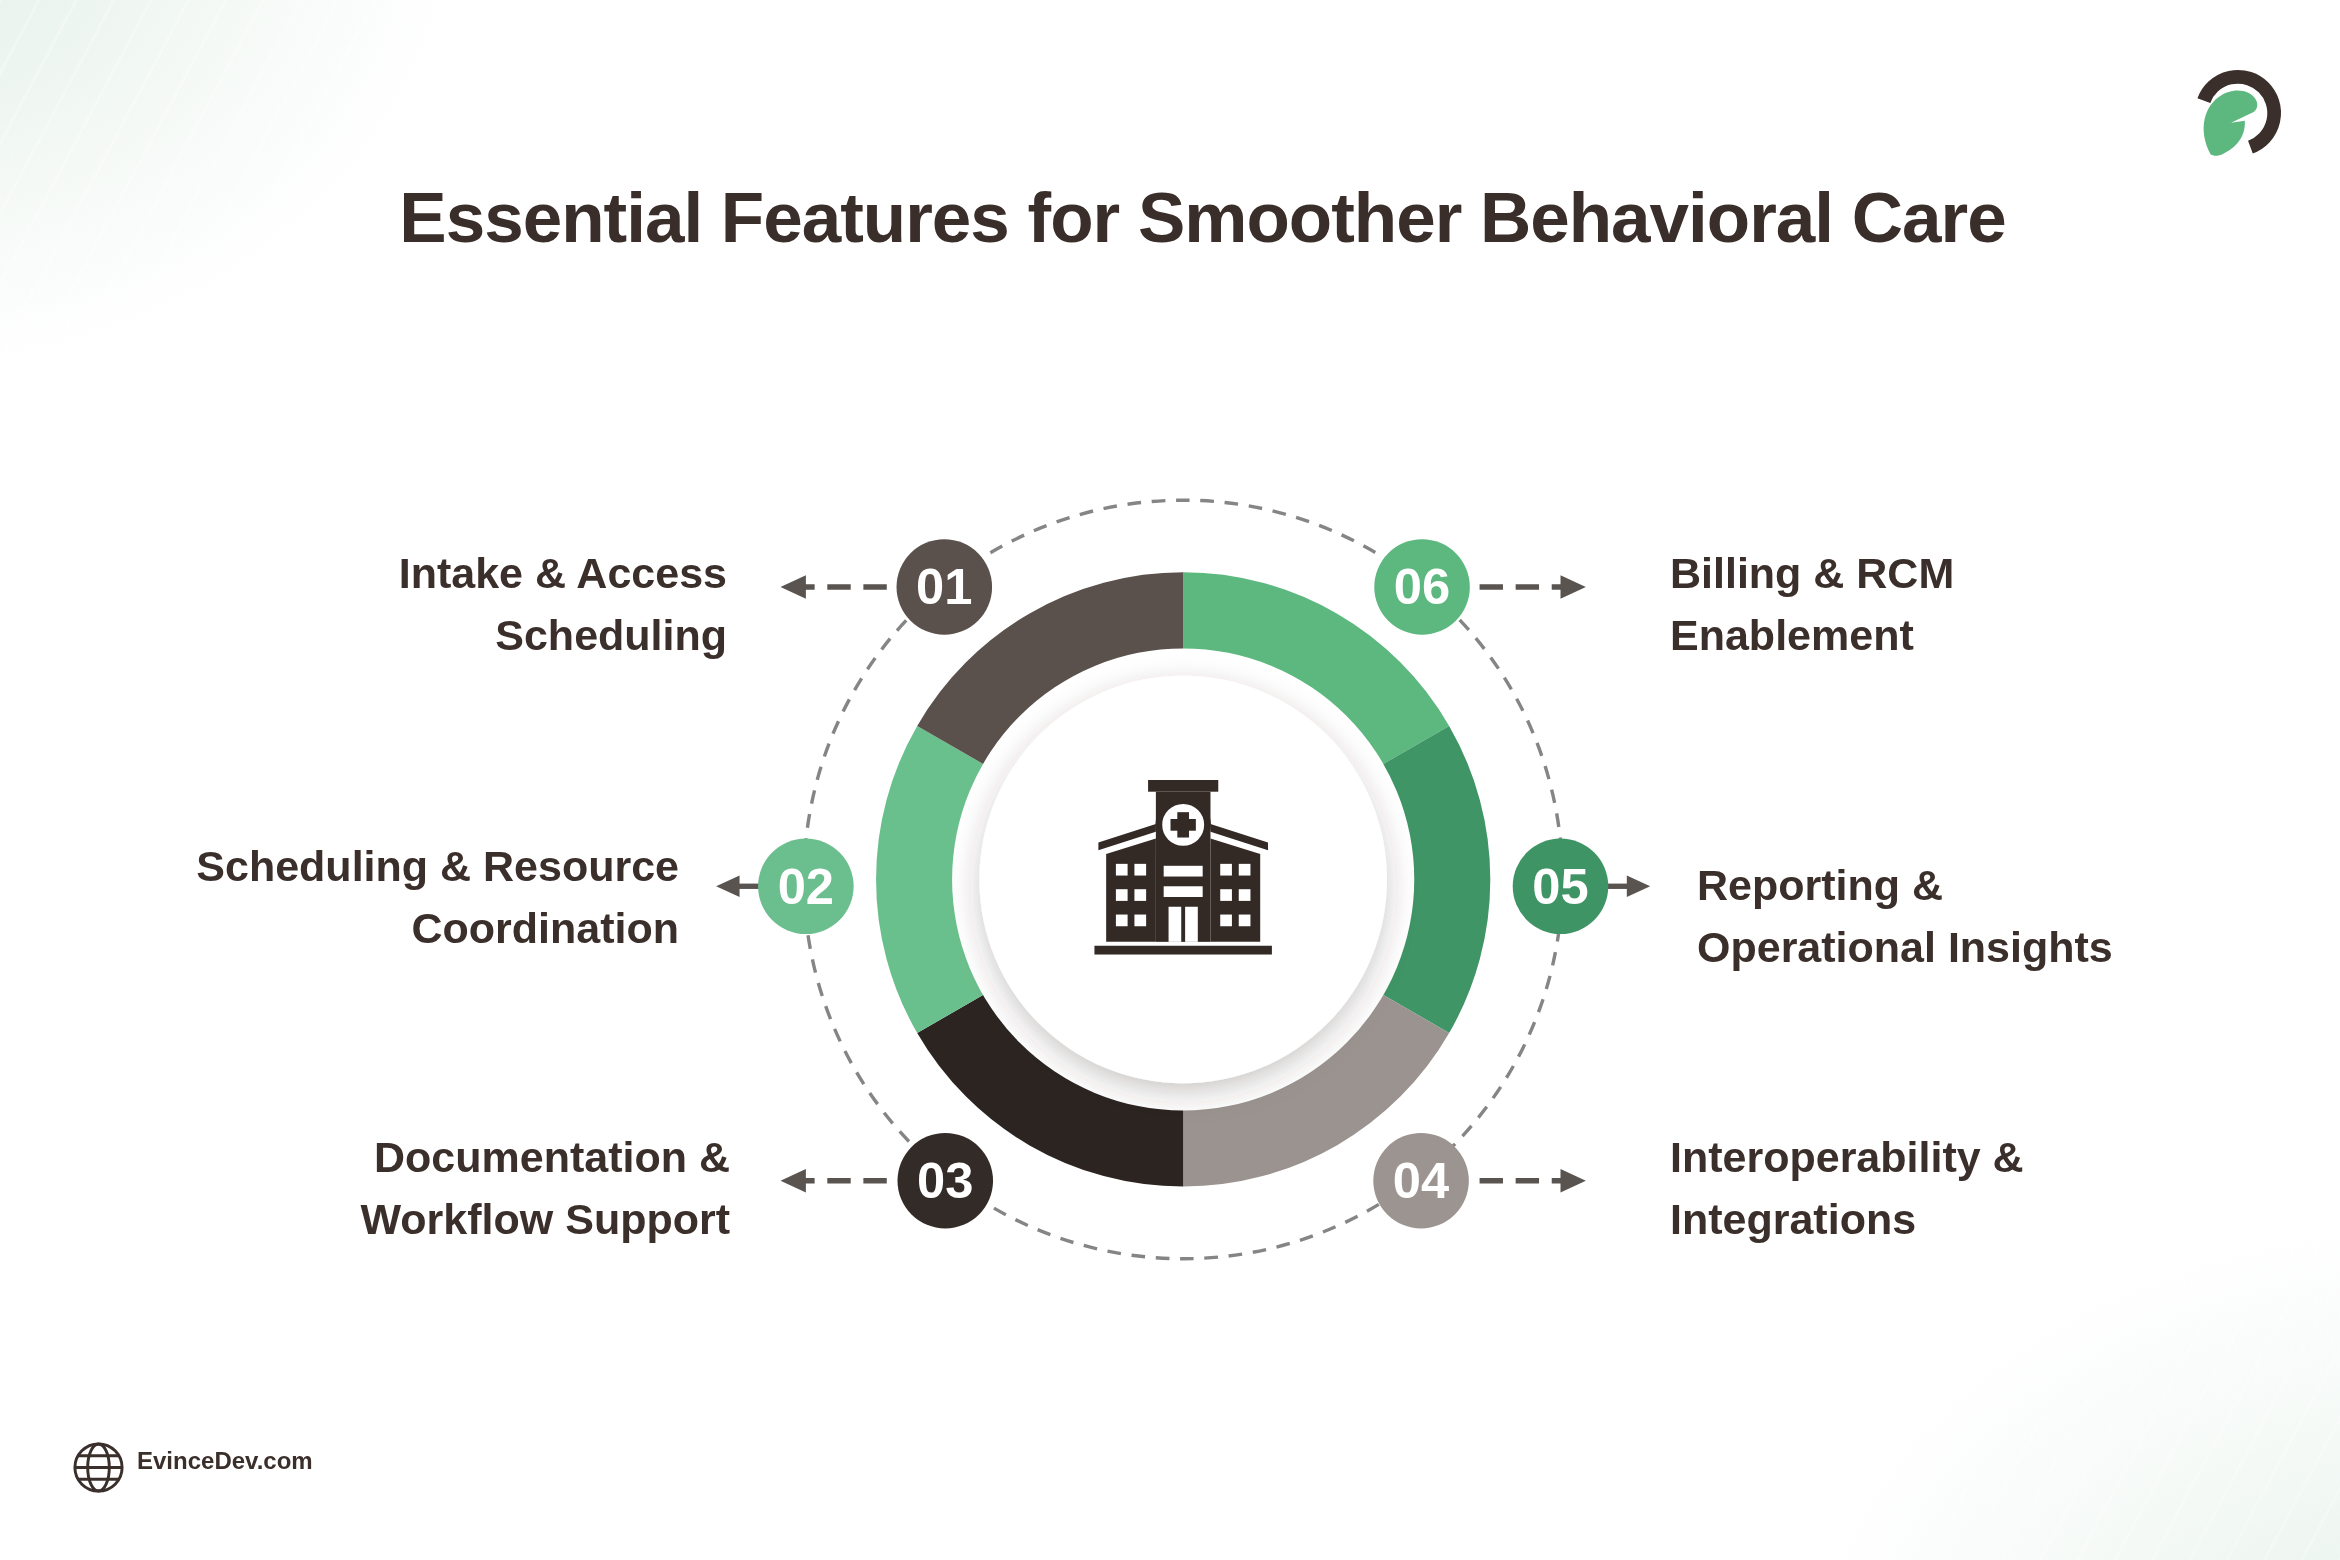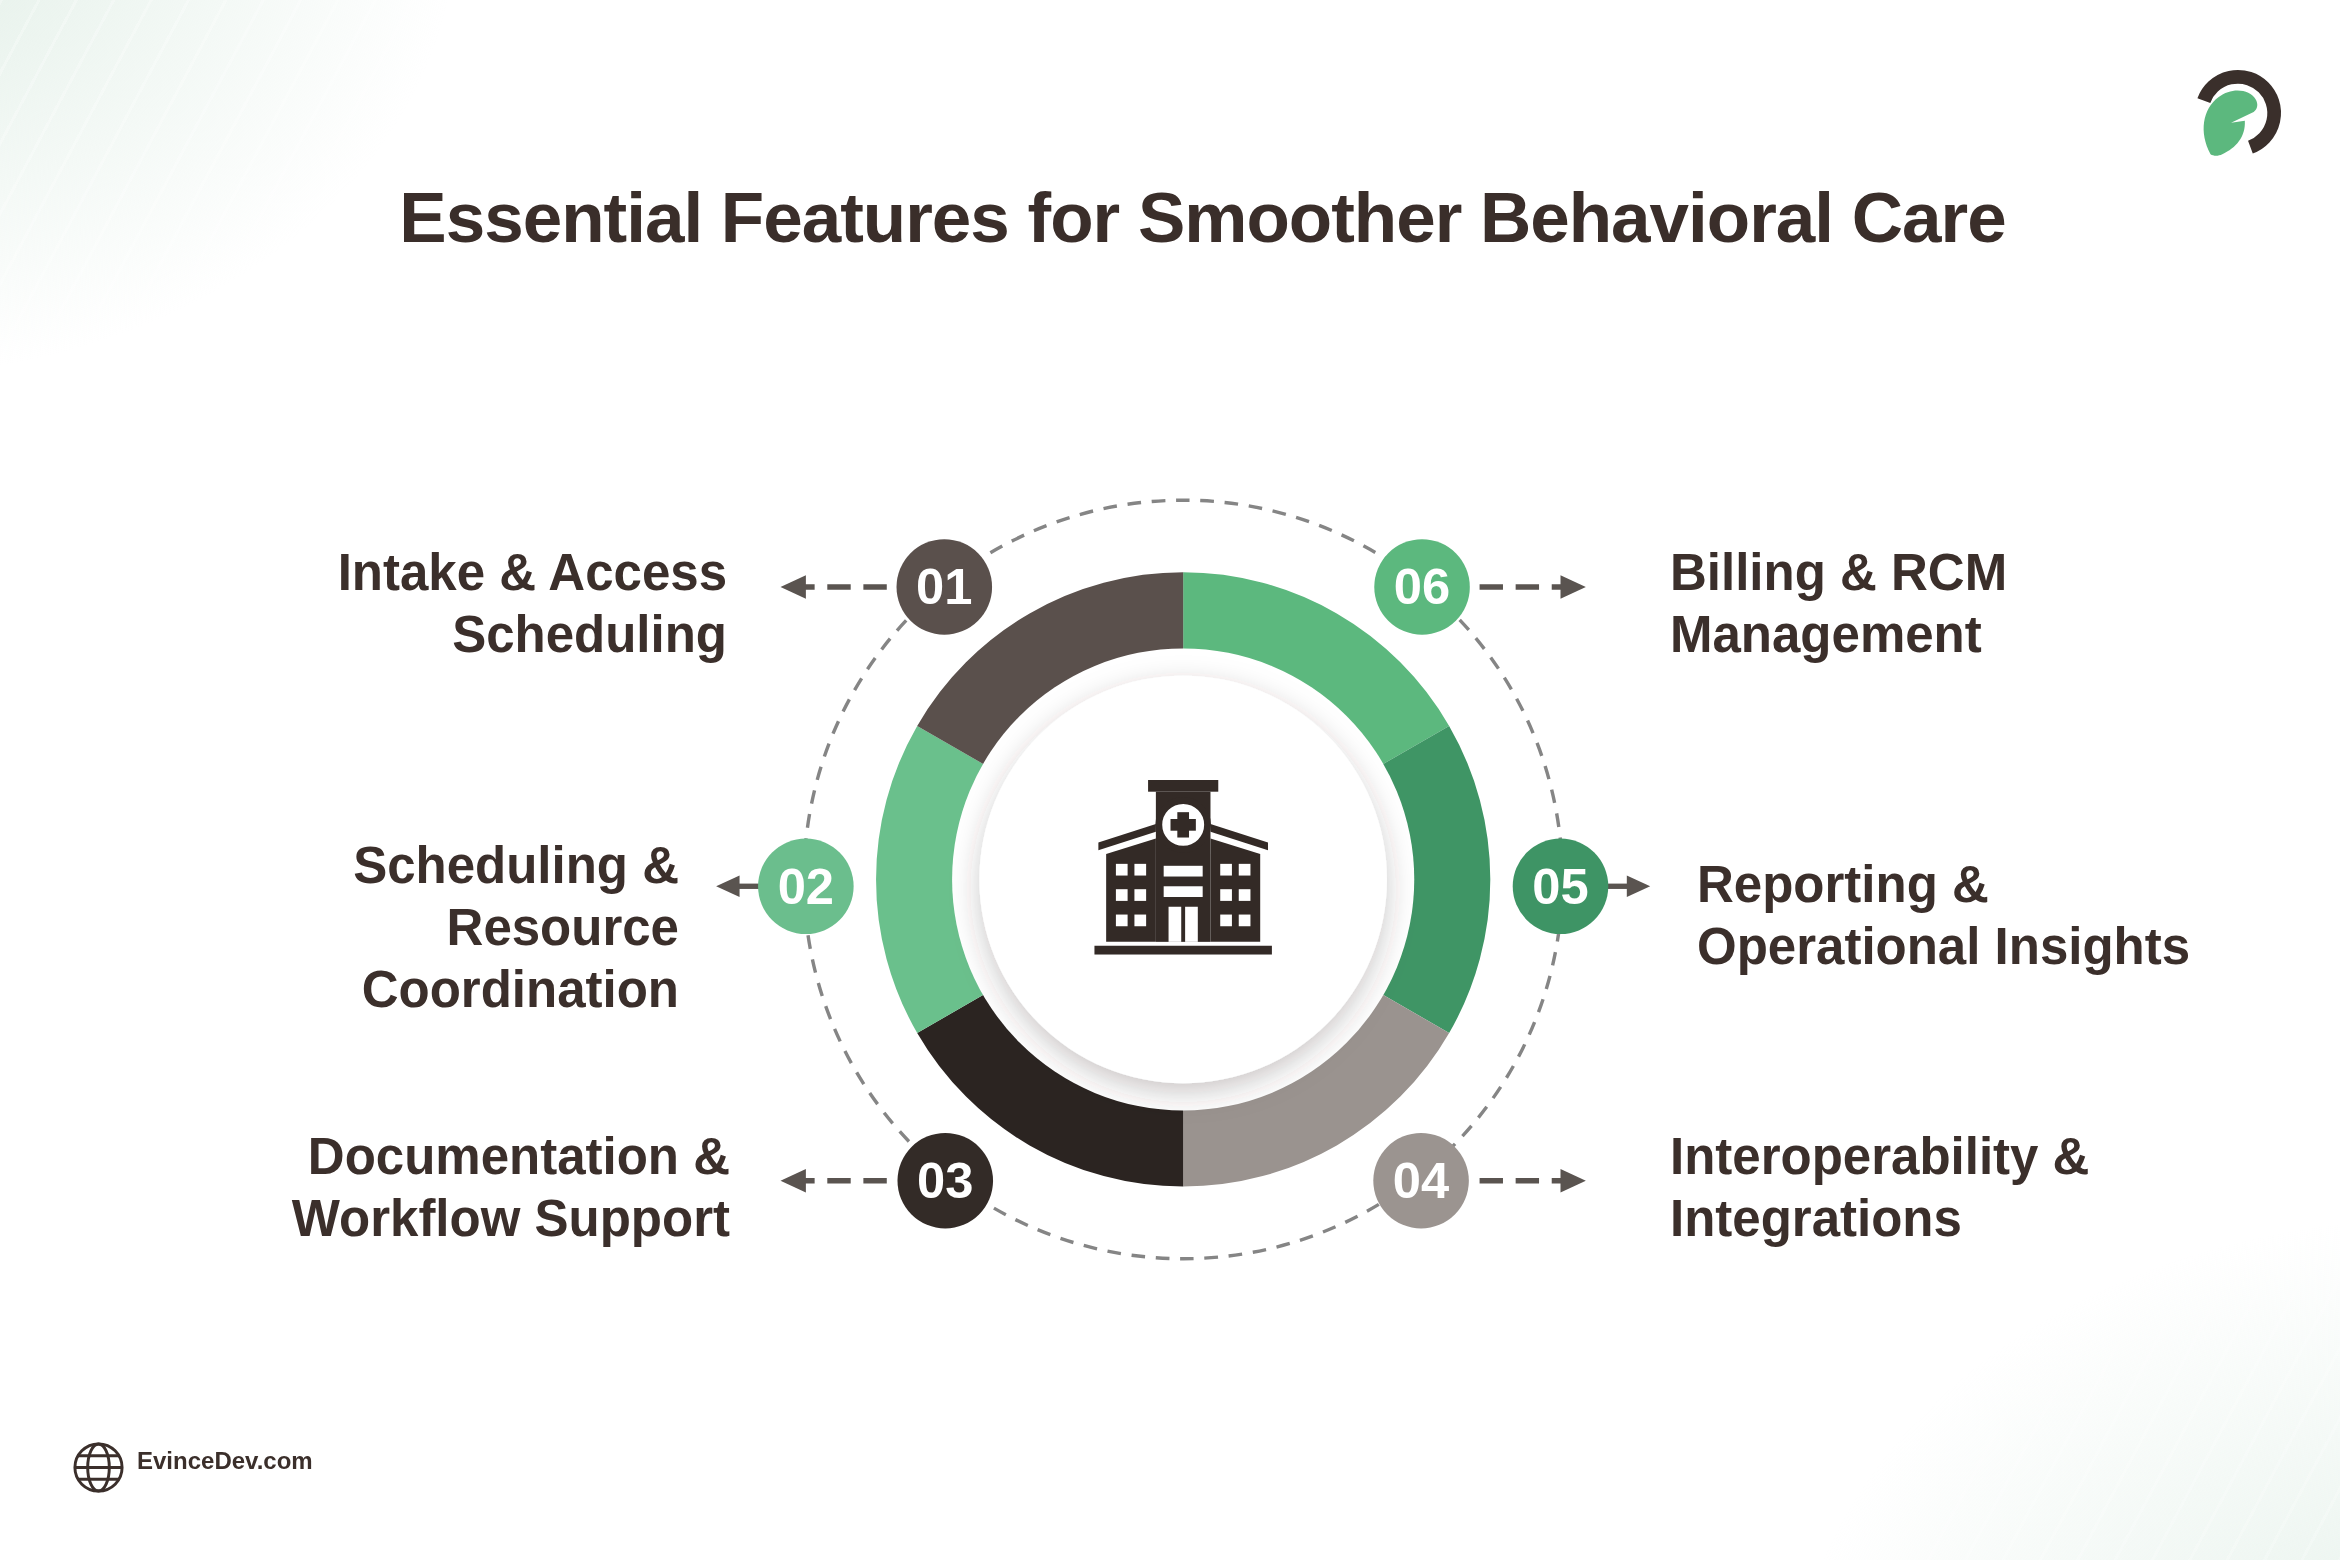--- a/index.html
+++ b/index.html
@@ -17,21 +17,21 @@
     opacity:.5;
   }
   .corner-streaks.br{
     left:auto;top:auto;right:0;bottom:0;transform:rotate(180deg);opacity:.4;
   }
   .page-title{
     position:absolute;left:0;top:177px;width:2341px;text-align:center;
     font-size:71px;font-weight:800;color:#3a2e2a;letter-spacing:-1px;padding-left:32px;
   }
   .item-label{
-    position:absolute;font-size:51px;font-weight:700;color:#3b2f2b;line-height:62px;
+    position:absolute;font-size:43px;font-weight:700;color:#3b2f2b;line-height:62px;
   }
   .align-r{text-align:right;}
   .l1{left:239px;top:542px;width:488px;}
   .l2{left:191px;top:835px;width:488px;}
   .l3{left:242px;top:1126px;width:488px;}
   .l4{left:1670px;top:1126px;width:624px;}
   .l5{left:1697px;top:835px;width:624px;margin-top:19px;}
   .l6{left:1670px;top:542px;width:624px;}
   .footer{
     position:absolute;left:137px;top:1447px;font-size:24px;font-weight:700;color:#3b2f2b;
@@ -66,21 +66,21 @@
 <div class="item-label l4">
   <div>Interoperability &amp;</div>
   <div>Integrations</div>
 </div>
 <div class="item-label l5">
   <div>Reporting &amp;</div>
   <div>Operational Insights</div>
 </div>
 <div class="item-label l6">
   <div>Billing &amp; RCM</div>
-  <div>Management</div>
+  <div>Enablement</div>
 </div>
 
 <svg id="diagram-svg" viewBox="0 0 2400 1600">
   <defs>
     <filter id="innerShadow" x="-60%" y="-60%" width="220%" height="220%">
       <feDropShadow dx="0" dy="10" stdDeviation="14" flood-color="#3c332e" flood-opacity="0.26"></feDropShadow>
     </filter>
   </defs>
 
   <circle cx="1213" cy="902" r="389" fill="none" stroke-width="3.5" stroke-dasharray="14 11" stroke="#858585"></circle>

